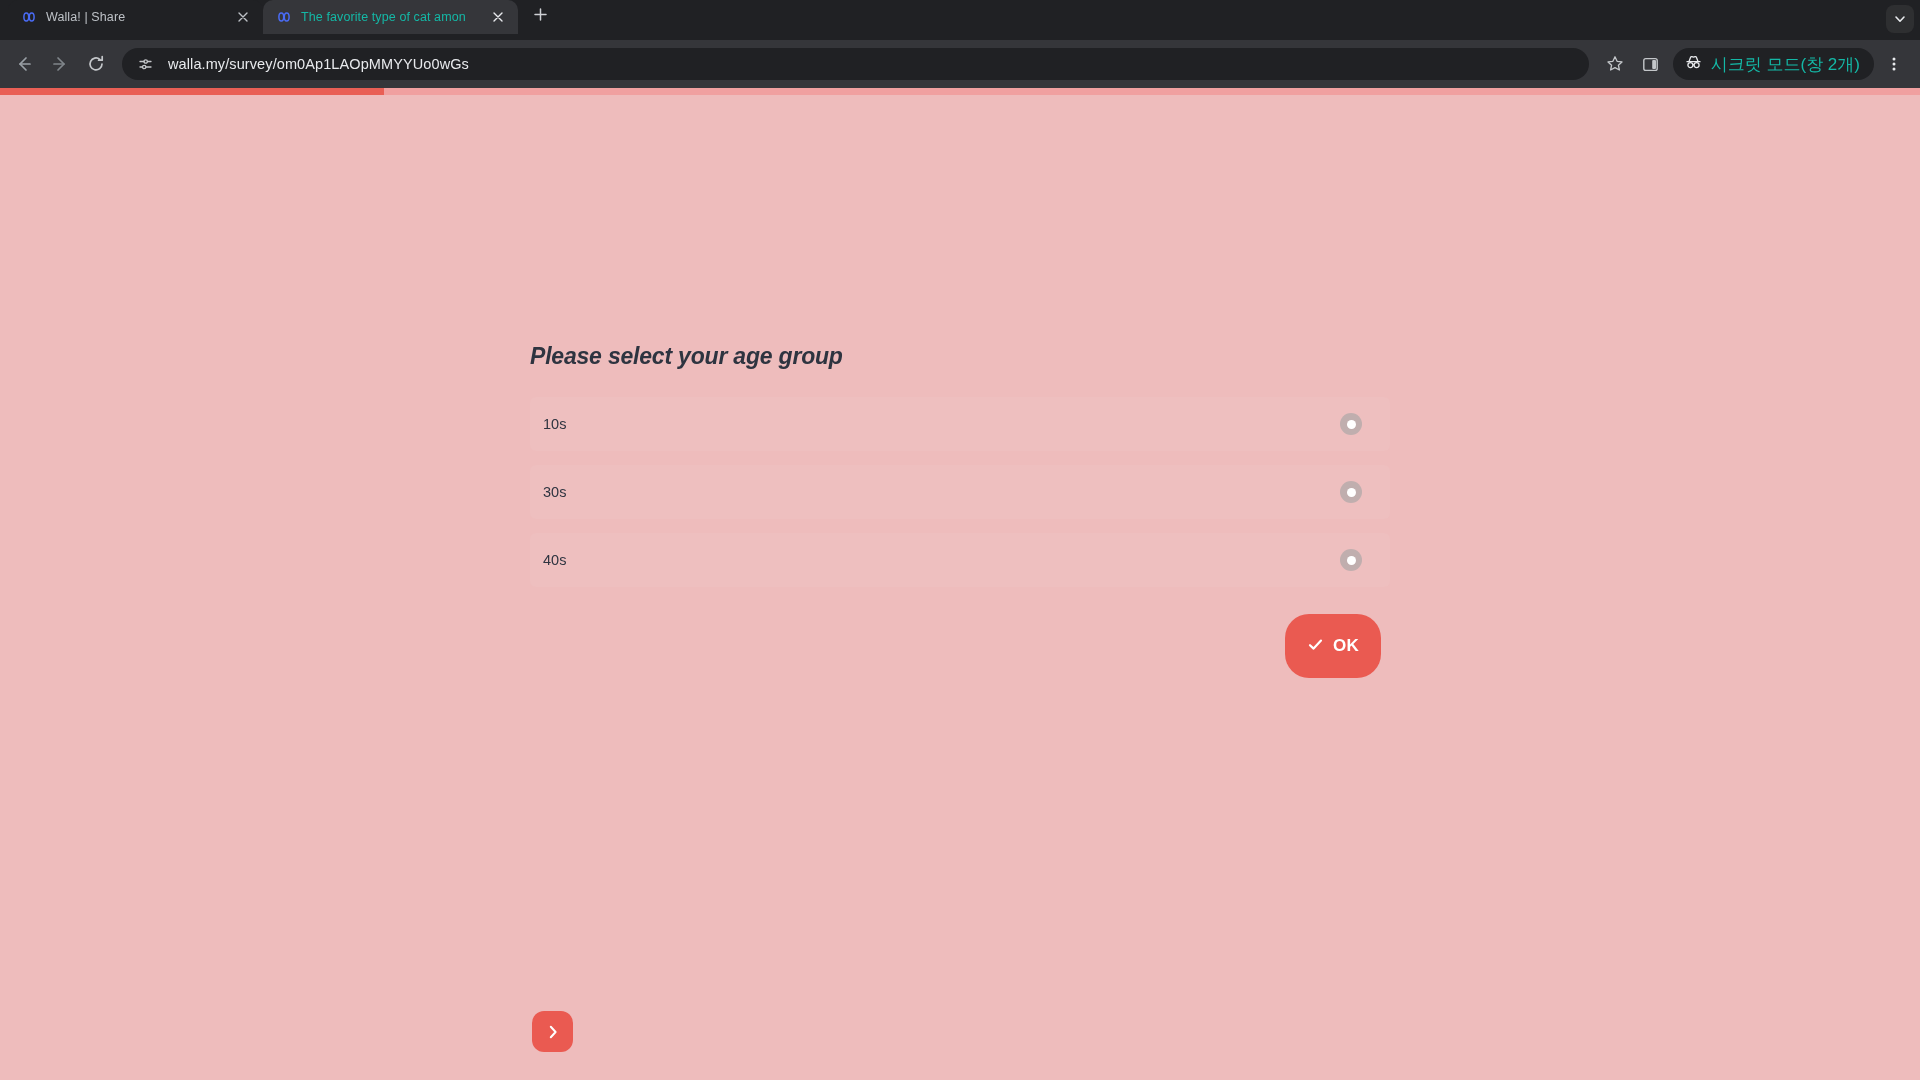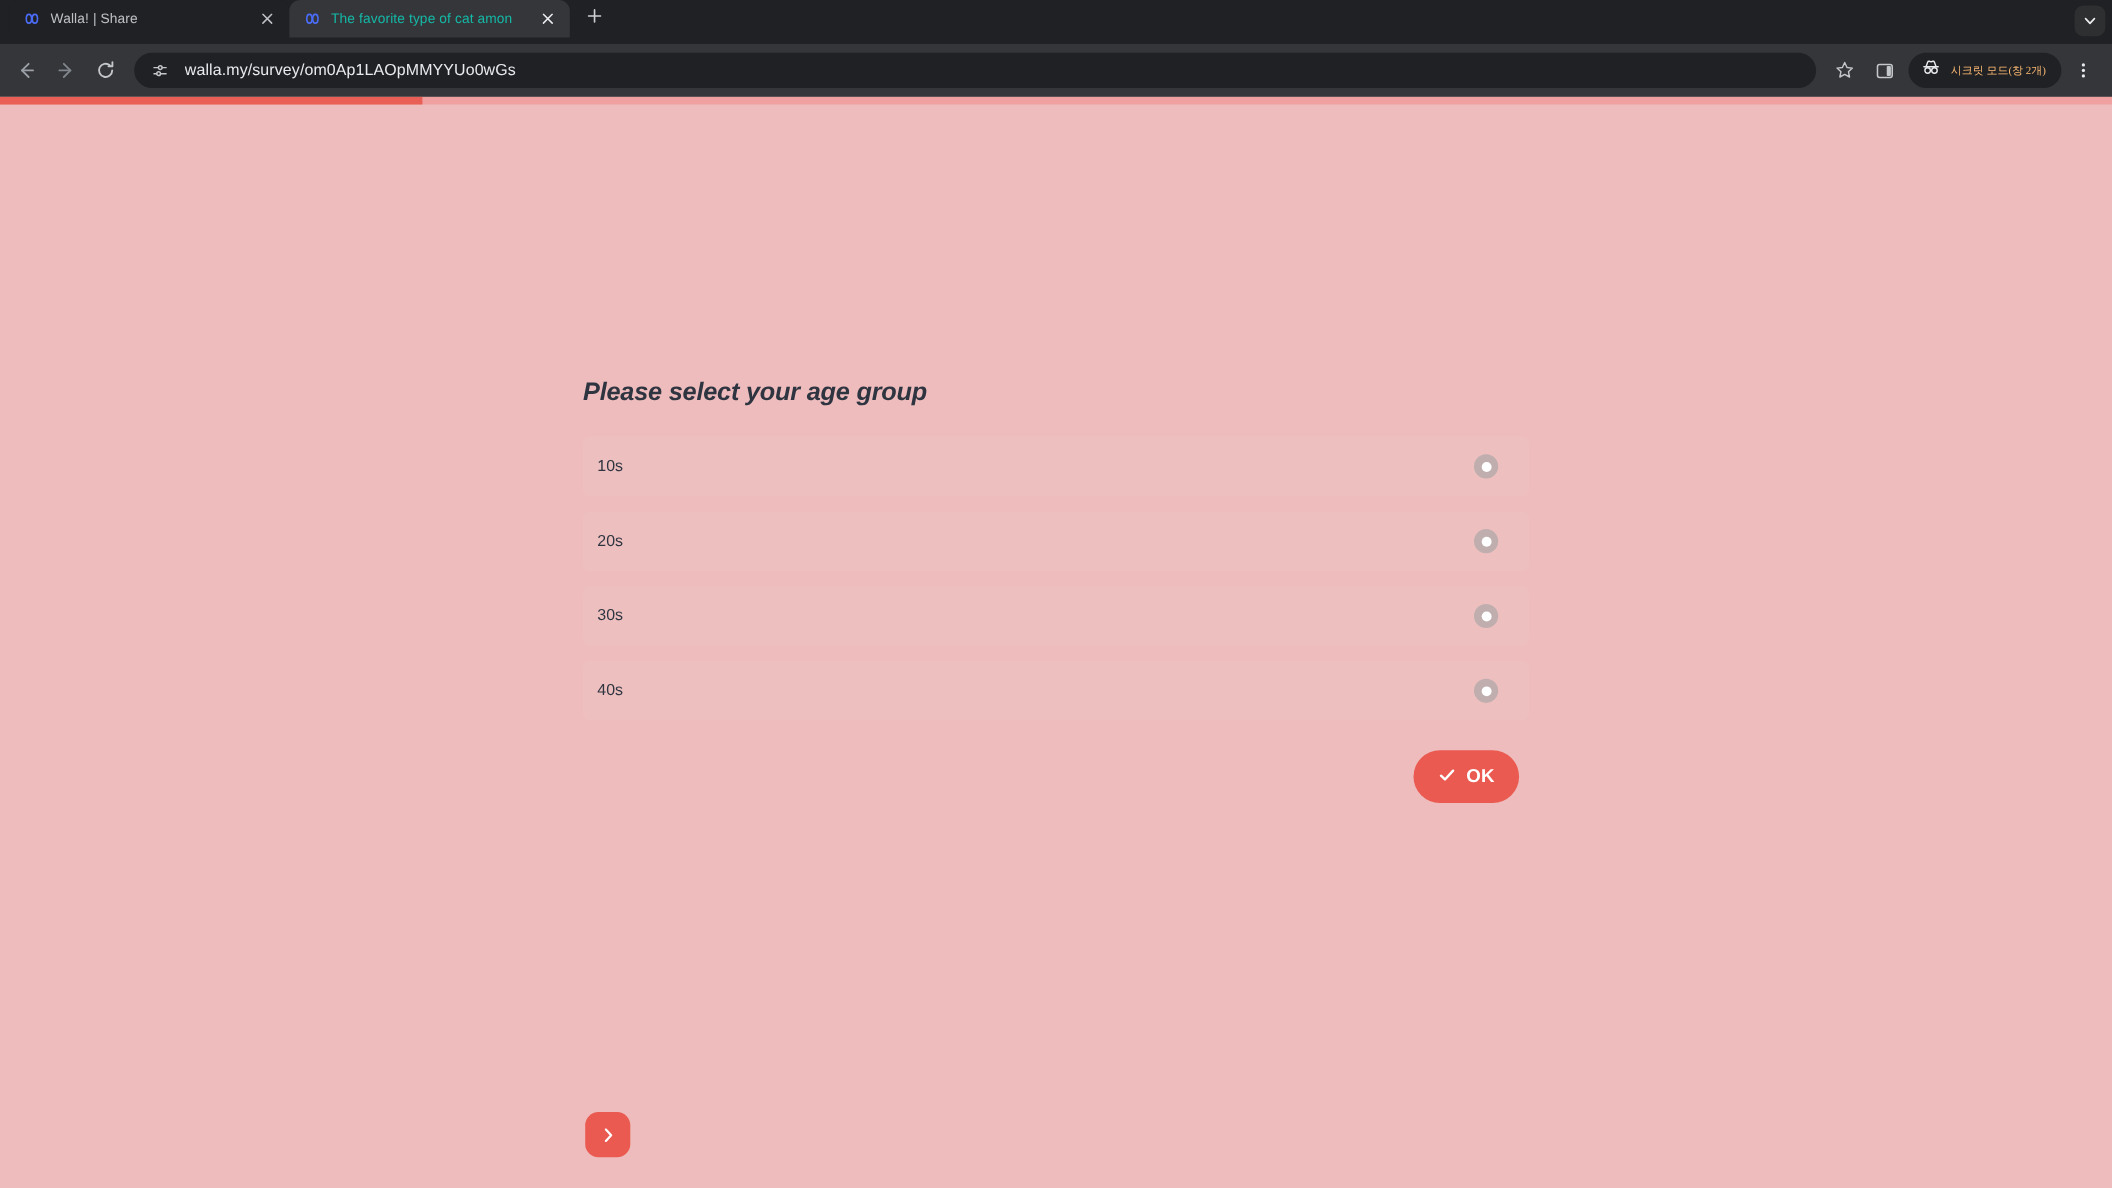--- a/index.html
+++ b/index.html
@@ -110,24 +110,23 @@
     border-radius: 16px;
     background: #202124;
     display: flex;
     align-items: center;
     gap: 8px;
     padding: 0 14px 0 11px;
     margin-left: 2px;
     flex: 0 0 auto;
   }
   .incognito-label {
-    color: #fdba74;
-    font-size: 10px;
+    color: #14b8a6;
+    font-size: 17px;
     white-space: nowrap;
-    font-family: Liberation Serif, serif;
   }
 
   
   .viewport {
     flex: 1 1 auto;
     position: relative;
     background: #eebcbc;
     overflow: hidden;
   }
   .progress-track {
@@ -189,21 +188,21 @@
     background: #ffffff;
   }
 
   .ok-row {
     display: flex;
     justify-content: flex-end;
     padding-right: 9px;
     margin-top: 27px;
   }
   .ok-btn {
-    height: 48px;
+    height: 64px;
     min-width: 90px;
     background: #ea5a51;
     border-radius: 24px;
     display: flex;
     align-items: center;
     justify-content: center;
     gap: 9px;
     padding: 0 22px;
     border: none;
     cursor: pointer;
@@ -362,26 +361,20 @@
       <div class="progress-fill" id="progress-fill" style="width: 20%;"></div>
     </div>
 
     <div class="survey-wrap">
 
       <h1 class="survey-title">Please select your age group</h1>
 
       <div class="options" id="options-list">
           <div class="option-row">
             <span class="option-label">10s</span>
-            <span class="radio">
-              <span class="dot"></span>
-            </span>
-          </div>
-          <div class="option-row">
-            <span class="option-label">20s</span>
             <span class="radio">
               <span class="dot"></span>
             </span>
           </div>
           <div class="option-row">
             <span class="option-label">30s</span>
             <span class="radio">
               <span class="dot"></span>
             </span>
           </div>

